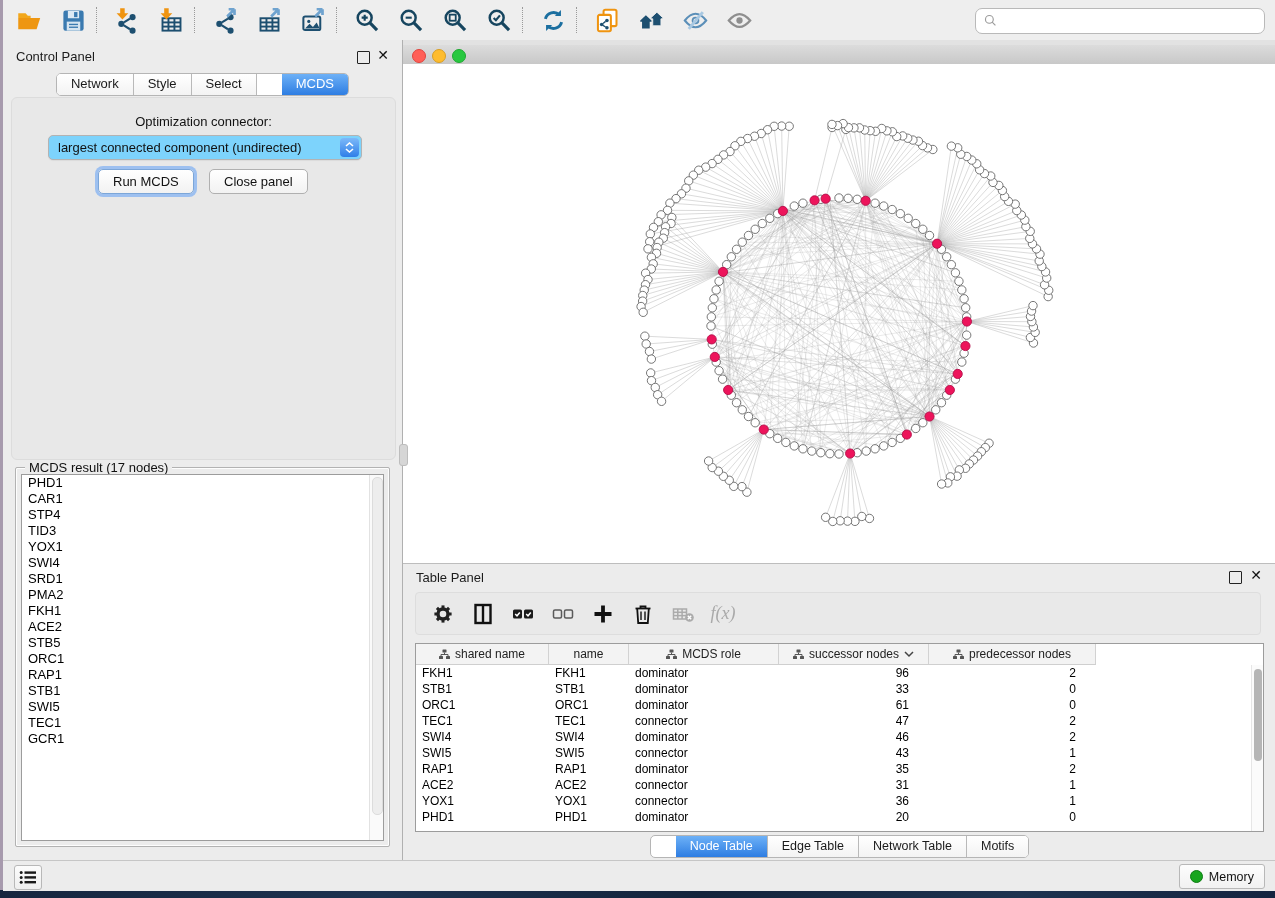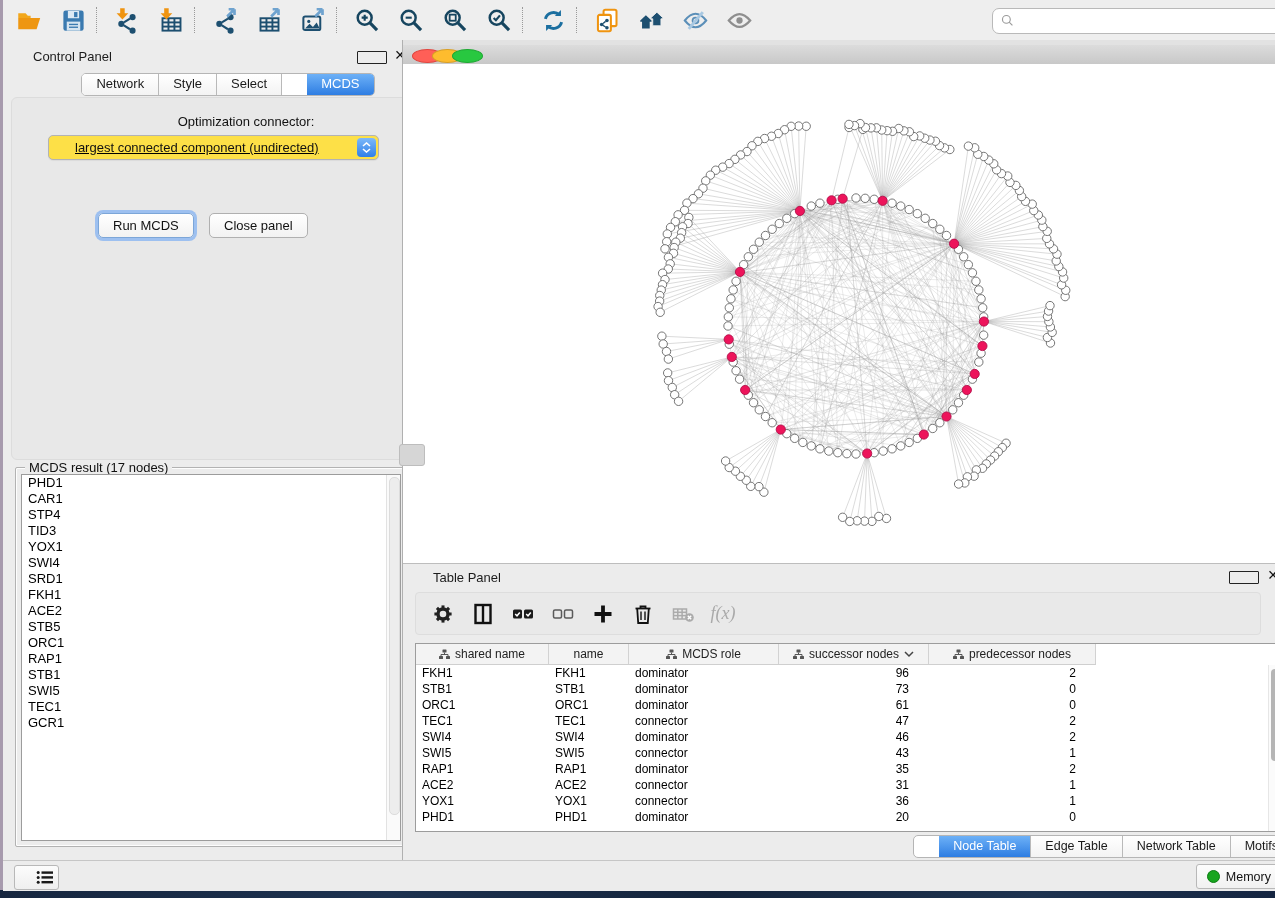--- a/index.html
+++ b/index.html
@@ -1,18 +1,18 @@
 <!DOCTYPE html>
 <html><head>
 <meta charset="utf-8">
 <style>
   html,body{margin:0;padding:0;}
   body{width:1275px;height:898px;overflow:hidden;background:#ececec;
        font-family:"Liberation Sans","DejaVu Sans",sans-serif;-webkit-font-smoothing:antialiased;position:relative;}
-  .abs{position:absolute;padding-left:17px;}
+  .abs{position:absolute;}
   
   #left-strip{left:0;top:0;width:3px;height:890px;background:#a79aad;}
   #desktop-strip{left:0;top:890px;width:1275px;height:8px;background:linear-gradient(90deg,#16263f,#1d3250 30%,#14243c 55%,#1e3350 80%,#142440);}
   
   #toolbar{left:3px;top:0;width:1272px;height:40px;background:#eeeeee;border-bottom:1px solid #c9c9c9;}
   .tb-btn{position:absolute;top:4px;width:36px;height:32px;display:flex;align-items:center;justify-content:center;cursor:default;}
   .tb-sep{position:absolute;top:7px;width:0;height:26px;border-left:1px dotted #9a9a9a;}
   #search-wrap{position:absolute;right:10px;top:8px;width:288px;height:24px;background:#fff;border:1px solid #b9b9b9;border-radius:7px;display:flex;align-items:center;}
   #search-wrap svg{margin-left:7px;}
   #search-input{border:0;outline:0;background:transparent;flex:1;height:20px;font-size:13px;padding:0 6px 0 4px;}
@@ -21,25 +21,25 @@
   #cp-title{left:13px;top:9px;font-size:13px;color:#1c1c1c;}
   .win-float{position:absolute;top:11px;width:11px;height:11px;border:1.6px solid #222;border-radius:1px;}
   .win-close{position:absolute;top:8px;font-size:14px;font-weight:bold;color:#111;line-height:14px;}
   #cp-tabs{left:0;top:33px;width:100%;height:22px;display:flex;justify-content:center;}
   .tabgroup{display:flex;border:1px solid #b5b5b5;border-radius:5px;overflow:hidden;background:#fff;height:21px;}
   .tab{font-size:13px;color:#1a1a1a;padding:2px 14px 0 14px;border-right:1px solid #b9b9b9;background:linear-gradient(#ffffff,#f3f3f3);}
   .tab:last-child{border-right:0;}
   .tab.sel{background:linear-gradient(#6db1f7,#2e7de2);color:#fff;margin-left:25px;}
   #cp-content{left:8px;top:57px;width:383px;height:361px;background:#e8e8e8;border:1px solid #dcdcdc;border-radius:6px;}
   #opt-label{width:100%;top:16px;text-align:center;font-size:13px;color:#111;}
-  #criterion-select{left:36px;top:37px;width:312px;height:23px;background:#fde047;border:1px solid #b3b3b3;border-radius:5px;display:flex;align-items:center;box-shadow:0 1px 1px rgba(0,0,0,.06);text-decoration:underline;}
+  #criterion-select{left:36px;top:37px;width:312px;height:23px;background:#7dd3fc;border:1px solid #b3b3b3;border-radius:5px;display:flex;align-items:center;box-shadow:0 1px 1px rgba(0,0,0,.06);}
   #criterion-value{flex:1;font-size:13px;padding-left:9px;color:#111;white-space:nowrap;}
   #criterion-stepper{width:19px;height:19px;margin-right:2px;border-radius:4px;background:linear-gradient(#7db9f9,#2f7fe8);display:flex;flex-direction:column;align-items:center;justify-content:center;gap:1px;}
   #criterion-stepper svg{display:block;}
-  .btn{position:absolute;height:23px;background:linear-gradient(#ffffff,#f2f2f2);border:1px solid #b0b0b0;border-radius:5px;font-size:13px;color:#111;display:flex;align-items:center;justify-content:center;padding:0 14px;margin-top:44px;}
+  .btn{position:absolute;height:23px;background:linear-gradient(#ffffff,#f2f2f2);border:1px solid #b0b0b0;border-radius:5px;font-size:13px;color:#111;display:flex;align-items:center;justify-content:center;padding:0 14px;}
   #run-btn{left:86px;top:71px;border-color:#7ca6d8;box-shadow:0 0 0 3px rgba(94,158,245,.55);}
   #closepanel-btn{left:197px;top:71px;}
   #mcds-group{left:12px;top:427px;width:373px;height:378px;border:1px solid #b2b2b2;border-radius:2px;box-shadow:inset 0 0 0 1px #fdfdfd;}
   #mcds-legend{position:absolute;left:9px;top:-8px;background:#ececec;padding:0 4px;font-size:13px;color:#111;}
   #mcds-list{position:absolute;left:5px;top:6px;right:5px;bottom:5px;background:#fff;border:1px solid #9c9c9c;overflow:hidden;}
   .mcds-item{font-size:13px;color:#000;line-height:16px;padding-left:6px;}
   #mcds-scroll{position:absolute;right:0;top:0;width:13px;height:100%;background:#fafafa;border-left:1px solid #e2e2e2;}
   #mcds-thumb{position:absolute;left:2px;top:2px;width:9px;height:92%;background:#ededed;border:1px solid #dcdcdc;border-radius:5px;}
   
   #right-col{left:402px;top:40px;width:873px;height:820px;background:#e2e2e2;border-left:1px solid #b0b0b0;}
@@ -56,21 +56,21 @@
   .tp-icon{width:26px;height:26px;display:flex;align-items:center;justify-content:center;}
   .fx{font-family:"Liberation Serif","DejaVu Serif",serif;font-style:italic;font-size:18px;color:#a9a9a9;}
   #node-table{left:12px;top:79px;width:847px;height:187px;background:#fff;border:1px solid #9c9c9c;overflow:hidden;}
   #nt-header{position:absolute;left:0;top:0;height:20px;display:flex;background:#f3f3f3;border-bottom:1px solid #cfcfcf;}
   .nt-hcell{box-sizing:border-box;border-right:1px solid #d2d2d2;display:flex;align-items:center;justify-content:center;gap:5px;font-size:12px;color:#222;background:#f3f3f3;}
   .nt-row{position:absolute;left:0;height:16px;display:flex;}
   .nt-cell{box-sizing:border-box;font-size:12px;color:#000;line-height:16px;padding:0 6px;white-space:nowrap;overflow:hidden;}
   .nt-cell.right{text-align:right;padding-right:20px;}
   #nt-scroll{position:absolute;right:0;top:21px;width:11px;bottom:0;background:#fbfbfb;border-left:1px solid #e6e6e6;}
   #nt-thumb{position:absolute;left:1.5px;top:4px;width:8px;height:92px;background:#b5b5b5;border-radius:4px;}
-  #tp-tabs{left:0;top:271px;width:873px;height:22px;display:flex;justify-content:flex-end;}
+  #tp-tabs{left:0;top:271px;width:873px;height:22px;display:flex;justify-content:center;}
   #tp-tabs .tab{font-size:12.5px;padding-top:3px;}
   
   #status-bar{left:3px;top:860px;width:1272px;height:30px;background:#ececec;border-top:1px solid #c6c6c6;}
   #tasklist-btn{left:11px;top:4px;width:26px;height:23px;background:linear-gradient(#fcfcfc,#efefef);border:1px solid #b8b8b8;border-radius:3px;display:flex;align-items:center;justify-content:center;}
   #memory-btn{right:10px;top:3px;position:absolute;height:23px;background:linear-gradient(#fdfdfd,#f1f1f1);border:1px solid #b8b8b8;border-radius:3px;display:flex;align-items:center;gap:6px;padding:0 10px;font-size:12.5px;color:#111;}
   #memory-dot{width:11px;height:11px;border-radius:50%;background:#17a51e;border:1px solid #0d7d13;}
 </style>
 </head>
 <body>
 
@@ -266,20 +266,21 @@
     <span id="mcds-legend">MCDS result (17 nodes)</span>
     <div id="mcds-list">
       <div id="mcds-items">
           <div class="mcds-item">PHD1</div>
           <div class="mcds-item">CAR1</div>
           <div class="mcds-item">STP4</div>
           <div class="mcds-item">TID3</div>
           <div class="mcds-item">YOX1</div>
           <div class="mcds-item">SWI4</div>
           <div class="mcds-item">SRD1</div>
+          <div class="mcds-item">PMA2</div>
           <div class="mcds-item">FKH1</div>
           <div class="mcds-item">ACE2</div>
           <div class="mcds-item">STB5</div>
           <div class="mcds-item">ORC1</div>
           <div class="mcds-item">RAP1</div>
           <div class="mcds-item">STB1</div>
           <div class="mcds-item">SWI5</div>
           <div class="mcds-item">TEC1</div>
           <div class="mcds-item">GCR1</div>
         </div>
@@ -1099,21 +1100,21 @@
             <div class="nt-cell" style="width:133px">FKH1</div>
             <div class="nt-cell" style="width:80px">FKH1</div>
             <div class="nt-cell" style="width:150px">dominator</div>
             <div class="nt-cell right" style="width:150px">96</div>
             <div class="nt-cell right" style="width:167px">2</div>
           </div>
           <div class="nt-row" style="top: 37px;">
             <div class="nt-cell" style="width:133px">STB1</div>
             <div class="nt-cell" style="width:80px">STB1</div>
             <div class="nt-cell" style="width:150px">dominator</div>
-            <div class="nt-cell right" style="width:150px">73</div>
+            <div class="nt-cell right" style="width:150px">33</div>
             <div class="nt-cell right" style="width:167px">0</div>
           </div>
           <div class="nt-row" style="top: 53px;">
             <div class="nt-cell" style="width:133px">ORC1</div>
             <div class="nt-cell" style="width:80px">ORC1</div>
             <div class="nt-cell" style="width:150px">dominator</div>
             <div class="nt-cell right" style="width:150px">61</div>
             <div class="nt-cell right" style="width:167px">0</div>
           </div>
           <div class="nt-row" style="top: 69px;">

